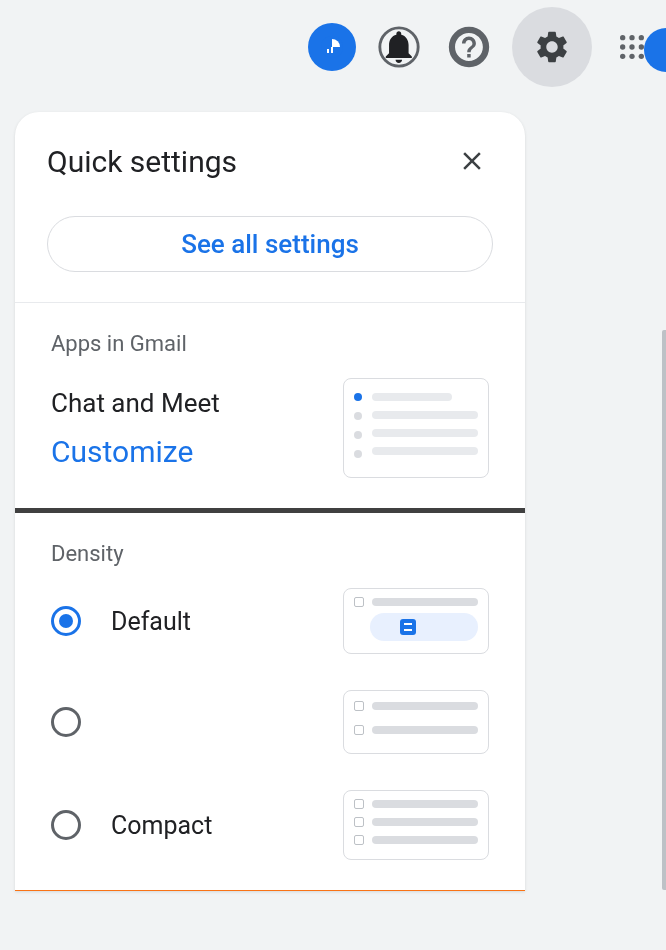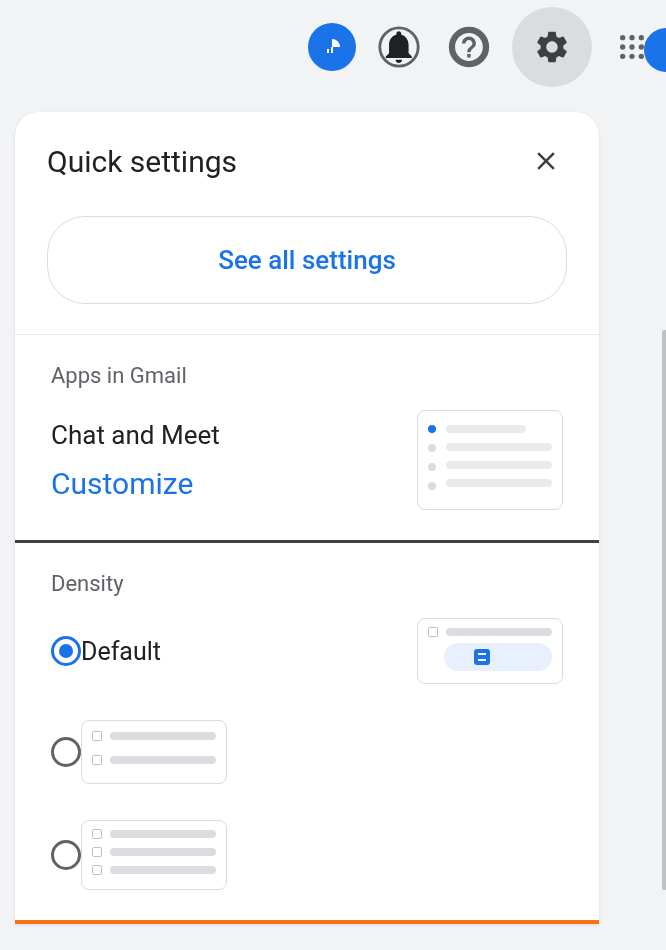--- a/index.html
+++ b/index.html
@@ -37,21 +37,21 @@
     }
     .top-icon-btn.active-bg {
       background: #dadce0;
       width: 80px;
       height: 80px;
     }
     .panel {
       position: absolute;
       top: 112px;
       left: 15px;
-      width: 584px;
+      width: 510px;
       background: #fff;
       border-radius: 24px 24px 0 0;
       box-shadow: 0 1px 3px rgba(60,64,67,0.15);
     }
     .panel-header {
       display: flex;
       align-items: center;
       justify-content: space-between;
       padding: 28px 32px 10px 32px;
     }
@@ -69,34 +69,34 @@
       display: flex;
     }
     .see-all-wrap {
       padding: 24px 32px 30px 32px;
     }
     .see-all-btn {
       width: 100%;
       border: 1px solid #dadce0;
       background: #fff;
       border-radius: 38px;
-      padding: 28px 0;
+      padding: 12px 0;
       font-size: 26px;
       font-weight: 500;
       color: #1a73e8;
       cursor: pointer;
       font-family: inherit;
     }
     .scroll-content {
       position: relative;
       border-top: 1px solid #e8eaed;
     }
     .section {
       padding: 28px 36px 30px 36px;
-      border-bottom: 3px solid #404040;
+      border-bottom: 5px solid #404040;
     }
     .section-title {
       font-size: 22px;
       color: #5f6368;
       margin-bottom: 22px;
     }
     .apps-row {
       display: flex;
       align-items: center;
       justify-content: space-between;
@@ -136,22 +136,24 @@
       display: flex;
       flex-direction: column;
       gap: 10px;
       padding-top: 4px;
     }
     .apps-line { height: 8px; background: #e8eaed; border-radius: 4px; }
     .apps-line.short { width: 75%; }
     .density-option {
       display: flex;
       align-items: center;
+      gap: 30px;
       margin-bottom: 36px;
       cursor: pointer;
+      justify-content: space-between;
     }
     .density-option:last-child { margin-bottom: 0; }
     .radio {
       width: 30px;
       height: 30px;
       border-radius: 50%;
       border: 3px solid #5f6368;
       display: flex;
       align-items: center;
       justify-content: center;
@@ -286,21 +288,21 @@
           <div class="apps-thumb-right">
             <span class="apps-line short"></span>
               <span class="apps-line"></span>
               <span class="apps-line"></span>
               <span class="apps-line"></span>
           </div>
         </div>
       </div>
     </div>
 
-    <div class="section" style="border-bottom:4px solid #f97316;">
+    <div class="section" style="border-bottom:1px solid #f97316;">
       <div class="section-title">Density</div>
 
       <div class="density-option">
         <span class="radio selected"></span>
         <span class="density-label">Default</span>
         <div class="density-thumb d1">
           <div class="d1-row1">
               <span class="d1-sq"></span>
               <span class="d1-bar"></span>
             </div>
@@ -319,20 +321,21 @@
             </div>
           <div class="d2-row">
               <span class="d1-sq"></span>
               <span class="d1-bar"></span>
             </div>
         </div>
       </div>
 
       <div class="density-option">
         <span class="radio"></span>
+        <span class="density-label">Compact</span>
         <div class="density-thumb d3">
           <div class="d3-row">
               <span class="d1-sq"></span>
               <span class="d1-bar"></span>
             </div>
           <div class="d3-row">
               <span class="d1-sq"></span>
               <span class="d1-bar"></span>
             </div>
           <div class="d3-row">

